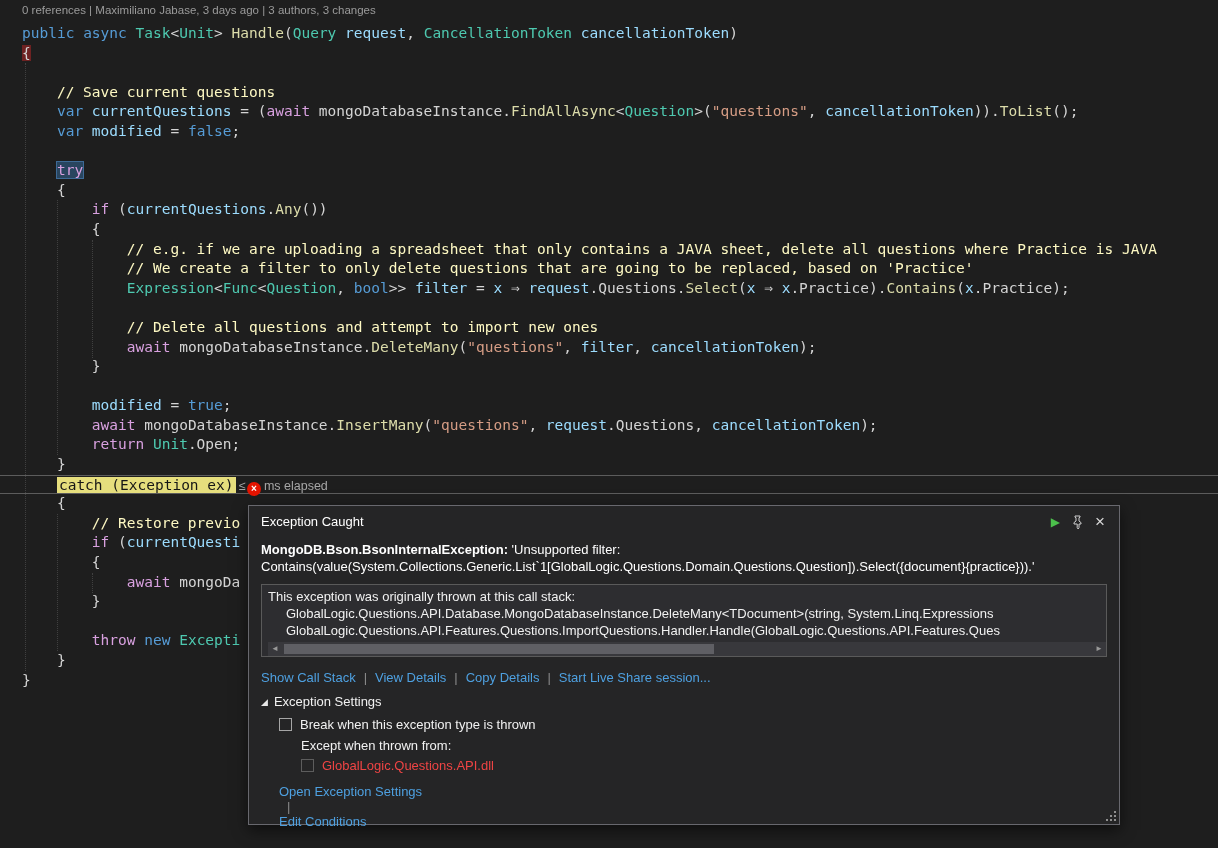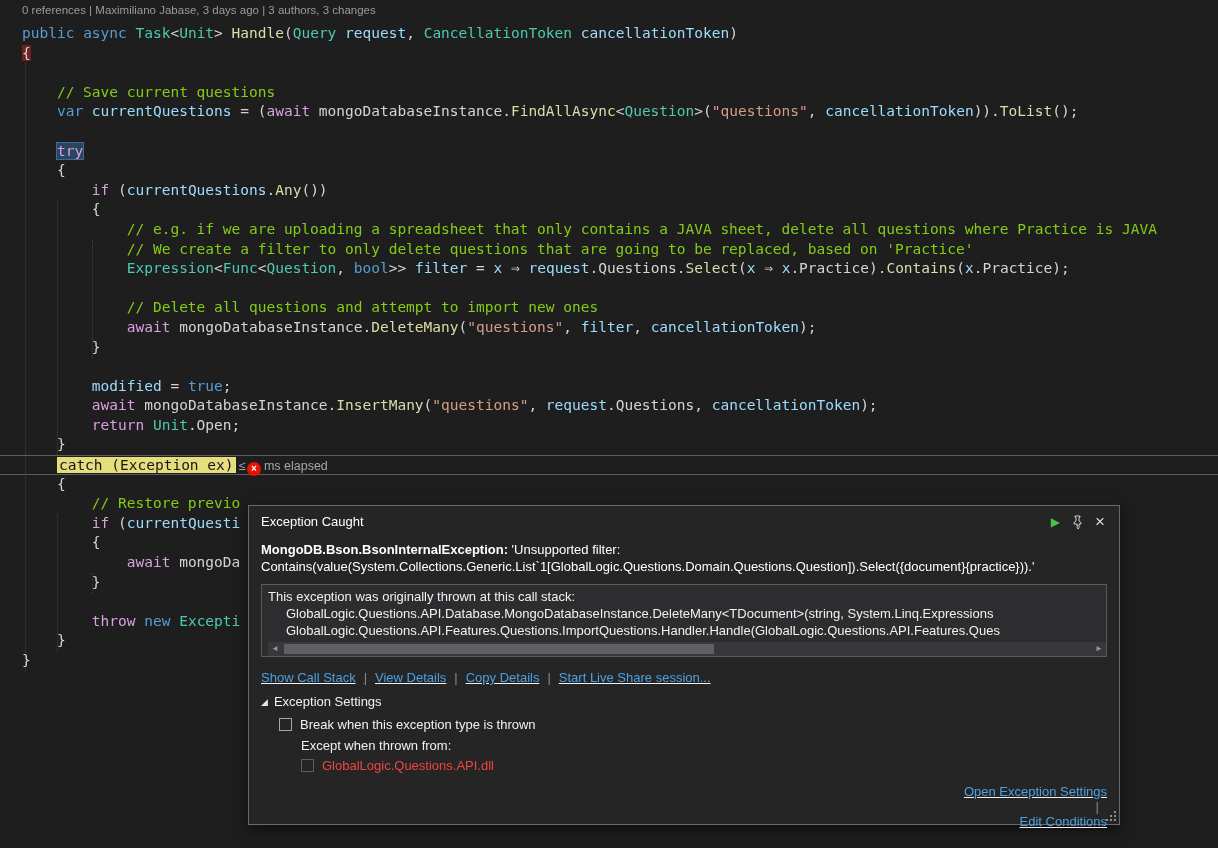--- a/index.html
+++ b/index.html
@@ -12,21 +12,21 @@
   .codelens{position:absolute;left:22px;top:4px;font-family:"Liberation Sans",sans-serif;font-size:11.5px;color:#9b9b9b;white-space:pre;}
   .code-lines{position:absolute;left:0;top:24px;right:0;}
   .code-line{height:19.6px;line-height:19.6px;white-space:pre;padding-left:22px;position:relative;box-sizing:border-box;}
   .catch-row{border-top:1px solid #5c5c5c;border-bottom:1px solid #5c5c5c;}
   .tok-k{color:#569cd6;}
   .tok-c{color:#d8a0df;}
   .tok-t{color:#4ec9b0;}
   .tok-m{color:#dcdcaa;}
   .tok-v{color:#9cdcfe;}
   .tok-s{color:#d69d85;}
-  .tok-cm{color:#84cc16;}
+  .tok-cm{color:#fef9c3;}
   .tok-p{color:#d4d4d4;}
   .tok-op{color:#d4d4d4;}
   .tok-hlc{background:#e6de7d;color:#161616;padding:0 2px;}
   .tok-dim{color:#a6a6a6;font-family:"Liberation Sans",sans-serif;font-size:12.5px;}
   .tok-erricon{display:inline-block;width:14px;height:14px;border-radius:50%;background:#e51400;color:#fff;
     font-size:10px;line-height:14px;text-align:center;vertical-align:-2px;margin:0 3px 0 1px;
     font-family:"Liberation Sans",sans-serif;font-weight:bold;}
   .hl-red{background:#6e2222;}
   .hl-try{background:#29455f;outline:1px solid #3d6a96;}
   .tail{position:absolute;top:0;}
@@ -43,21 +43,21 @@
   .icon-close{color:#d8d8d8;font-size:17px;line-height:14px;cursor:pointer;}
   .exc-message{margin-top:12px;line-height:17px;overflow-wrap:anywhere;color:#ffffff;}
   .exc-type{font-weight:bold;}
   .callstack-box{margin-top:9px;border:1px solid #5a5a5a;background:#2d2d30;padding:3px 0 0 6px;}
   .callstack-header{line-height:17px;color:#f1f1f1;}
   .frame{white-space:nowrap;overflow:hidden;padding-left:18px;line-height:17px;color:#f1f1f1;}
   .hscroll{margin-top:3px;height:14px;background:#38383c;display:flex;align-items:center;position:relative;}
   .hscroll .arrow{width:14px;text-align:center;font-size:8px;color:#989898;line-height:14px;}
   .hscroll .arrow.right{position:absolute;right:0;}
   .hscroll .thumb{position:absolute;left:16px;width:430px;top:2px;bottom:2px;background:#5f5f64;}
-  .links-row{margin-top:13px;display:flex;align-items:flex-end;text-decoration:underline;}
+  .links-row{margin-top:13px;display:flex;align-items:flex-start;}
   .link{color:#4ea0e0;cursor:pointer;white-space:nowrap;}
   .sep{color:#8a8a8a;margin:0 8px;}
   .settings{margin-top:9px;}
   .settings-header{display:flex;align-items:center;gap:6px;color:#f1f1f1;}
   .expander{color:#e8e8e8;font-size:9px;}
   .checkbox-row{margin:8px 0 0 18px;display:flex;align-items:center;gap:8px;}
   .checkbox{width:13px;height:13px;border:1px solid #a6a6a6;background:transparent;box-sizing:border-box;display:inline-block;}
   .checkbox.disabled{border-color:#5d5d5d;}
   .except-label{margin:6px 0 0 40px;color:#f1f1f1;}
   .checkbox-row.module{margin-left:40px;margin-top:5px;}
@@ -78,20 +78,21 @@
   <div class="guide" style="left:92px;top:240px;height:118px;"></div>
   <div class="guide" style="left:92px;top:573px;height:20px;"></div>
 
   <div class="codelens">0 references | Maximiliano Jabase, 3 days ago | 3 authors, 3 changes</div>
   <div class="code-lines">
       <div class="code-line"><span class="tok-k">public</span><span class="tok-p"> </span><span class="tok-k">async</span><span class="tok-p"> </span><span class="tok-t">Task</span><span class="tok-p">&lt;</span><span class="tok-t">Unit</span><span class="tok-p">&gt; </span><span class="tok-m">Handle</span><span class="tok-p">(</span><span class="tok-t">Query</span><span class="tok-p"> </span><span class="tok-v">request</span><span class="tok-p">, </span><span class="tok-t">CancellationToken</span><span class="tok-p"> </span><span class="tok-v">cancellationToken</span><span class="tok-p">)</span></div>
       <div class="code-line"><span class="tok-p hl-red">{</span></div>
       <div class="code-line"></div>
       <div class="code-line"><span class="tok-cm">    // Save current questions</span></div>
       <div class="code-line"><span class="tok-p">    </span><span class="tok-k">var</span><span class="tok-p"> </span><span class="tok-v">currentQuestions</span><span class="tok-p"> = (</span><span class="tok-c">await</span><span class="tok-p"> mongoDatabaseInstance.</span><span class="tok-m">FindAllAsync</span><span class="tok-p">&lt;</span><span class="tok-t">Question</span><span class="tok-p">&gt;(</span><span class="tok-s">"questions"</span><span class="tok-p">, </span><span class="tok-v">cancellationToken</span><span class="tok-p">)).</span><span class="tok-m">ToList</span><span class="tok-p">();</span></div>
+      <div class="code-line"><span class="tok-p">    </span><span class="tok-k">var</span><span class="tok-p"> </span><span class="tok-v">modified</span><span class="tok-p"> = </span><span class="tok-k">false</span><span class="tok-p">;</span></div>
       <div class="code-line"></div>
       <div class="code-line"><span class="tok-p">    </span><span class="tok-c hl-try">try</span></div>
       <div class="code-line"><span class="tok-p">    {</span></div>
       <div class="code-line"><span class="tok-p">        </span><span class="tok-c">if</span><span class="tok-p"> (</span><span class="tok-v">currentQuestions</span><span class="tok-p">.</span><span class="tok-m">Any</span><span class="tok-p">())</span></div>
       <div class="code-line"><span class="tok-p">        {</span></div>
       <div class="code-line"><span class="tok-cm">            // e.g. if we are uploading a spreadsheet that only contains a JAVA sheet, delete all questions where Practice is JAVA</span></div>
       <div class="code-line"><span class="tok-cm">            // We create a filter to only delete questions that are going to be replaced, based on 'Practice'</span></div>
       <div class="code-line"><span class="tok-p">            </span><span class="tok-t">Expression</span><span class="tok-p">&lt;</span><span class="tok-t">Func</span><span class="tok-p">&lt;</span><span class="tok-t">Question</span><span class="tok-p">, </span><span class="tok-k">bool</span><span class="tok-p">&gt;&gt; </span><span class="tok-v">filter</span><span class="tok-p"> = </span><span class="tok-v">x</span><span class="tok-op"> ⇒ </span><span class="tok-v">request</span><span class="tok-p">.Questions.</span><span class="tok-m">Select</span><span class="tok-p">(</span><span class="tok-v">x</span><span class="tok-op"> ⇒ </span><span class="tok-v">x</span><span class="tok-p">.Practice).</span><span class="tok-m">Contains</span><span class="tok-p">(</span><span class="tok-v">x</span><span class="tok-p">.Practice);</span></div>
       <div class="code-line"></div>
       <div class="code-line"><span class="tok-cm">            // Delete all questions and attempt to import new ones</span></div>

